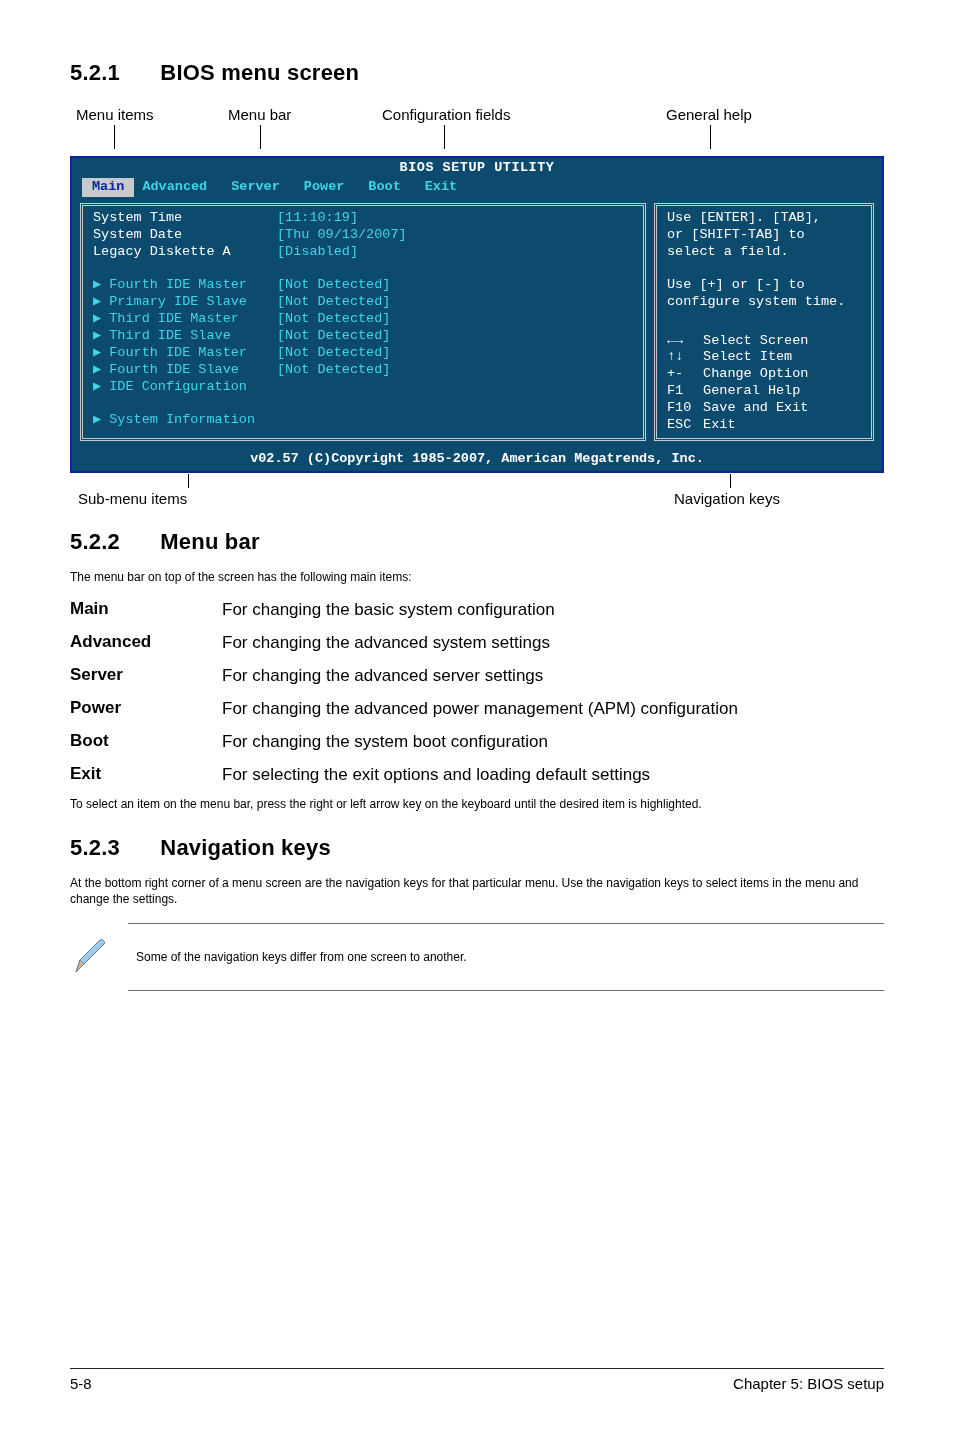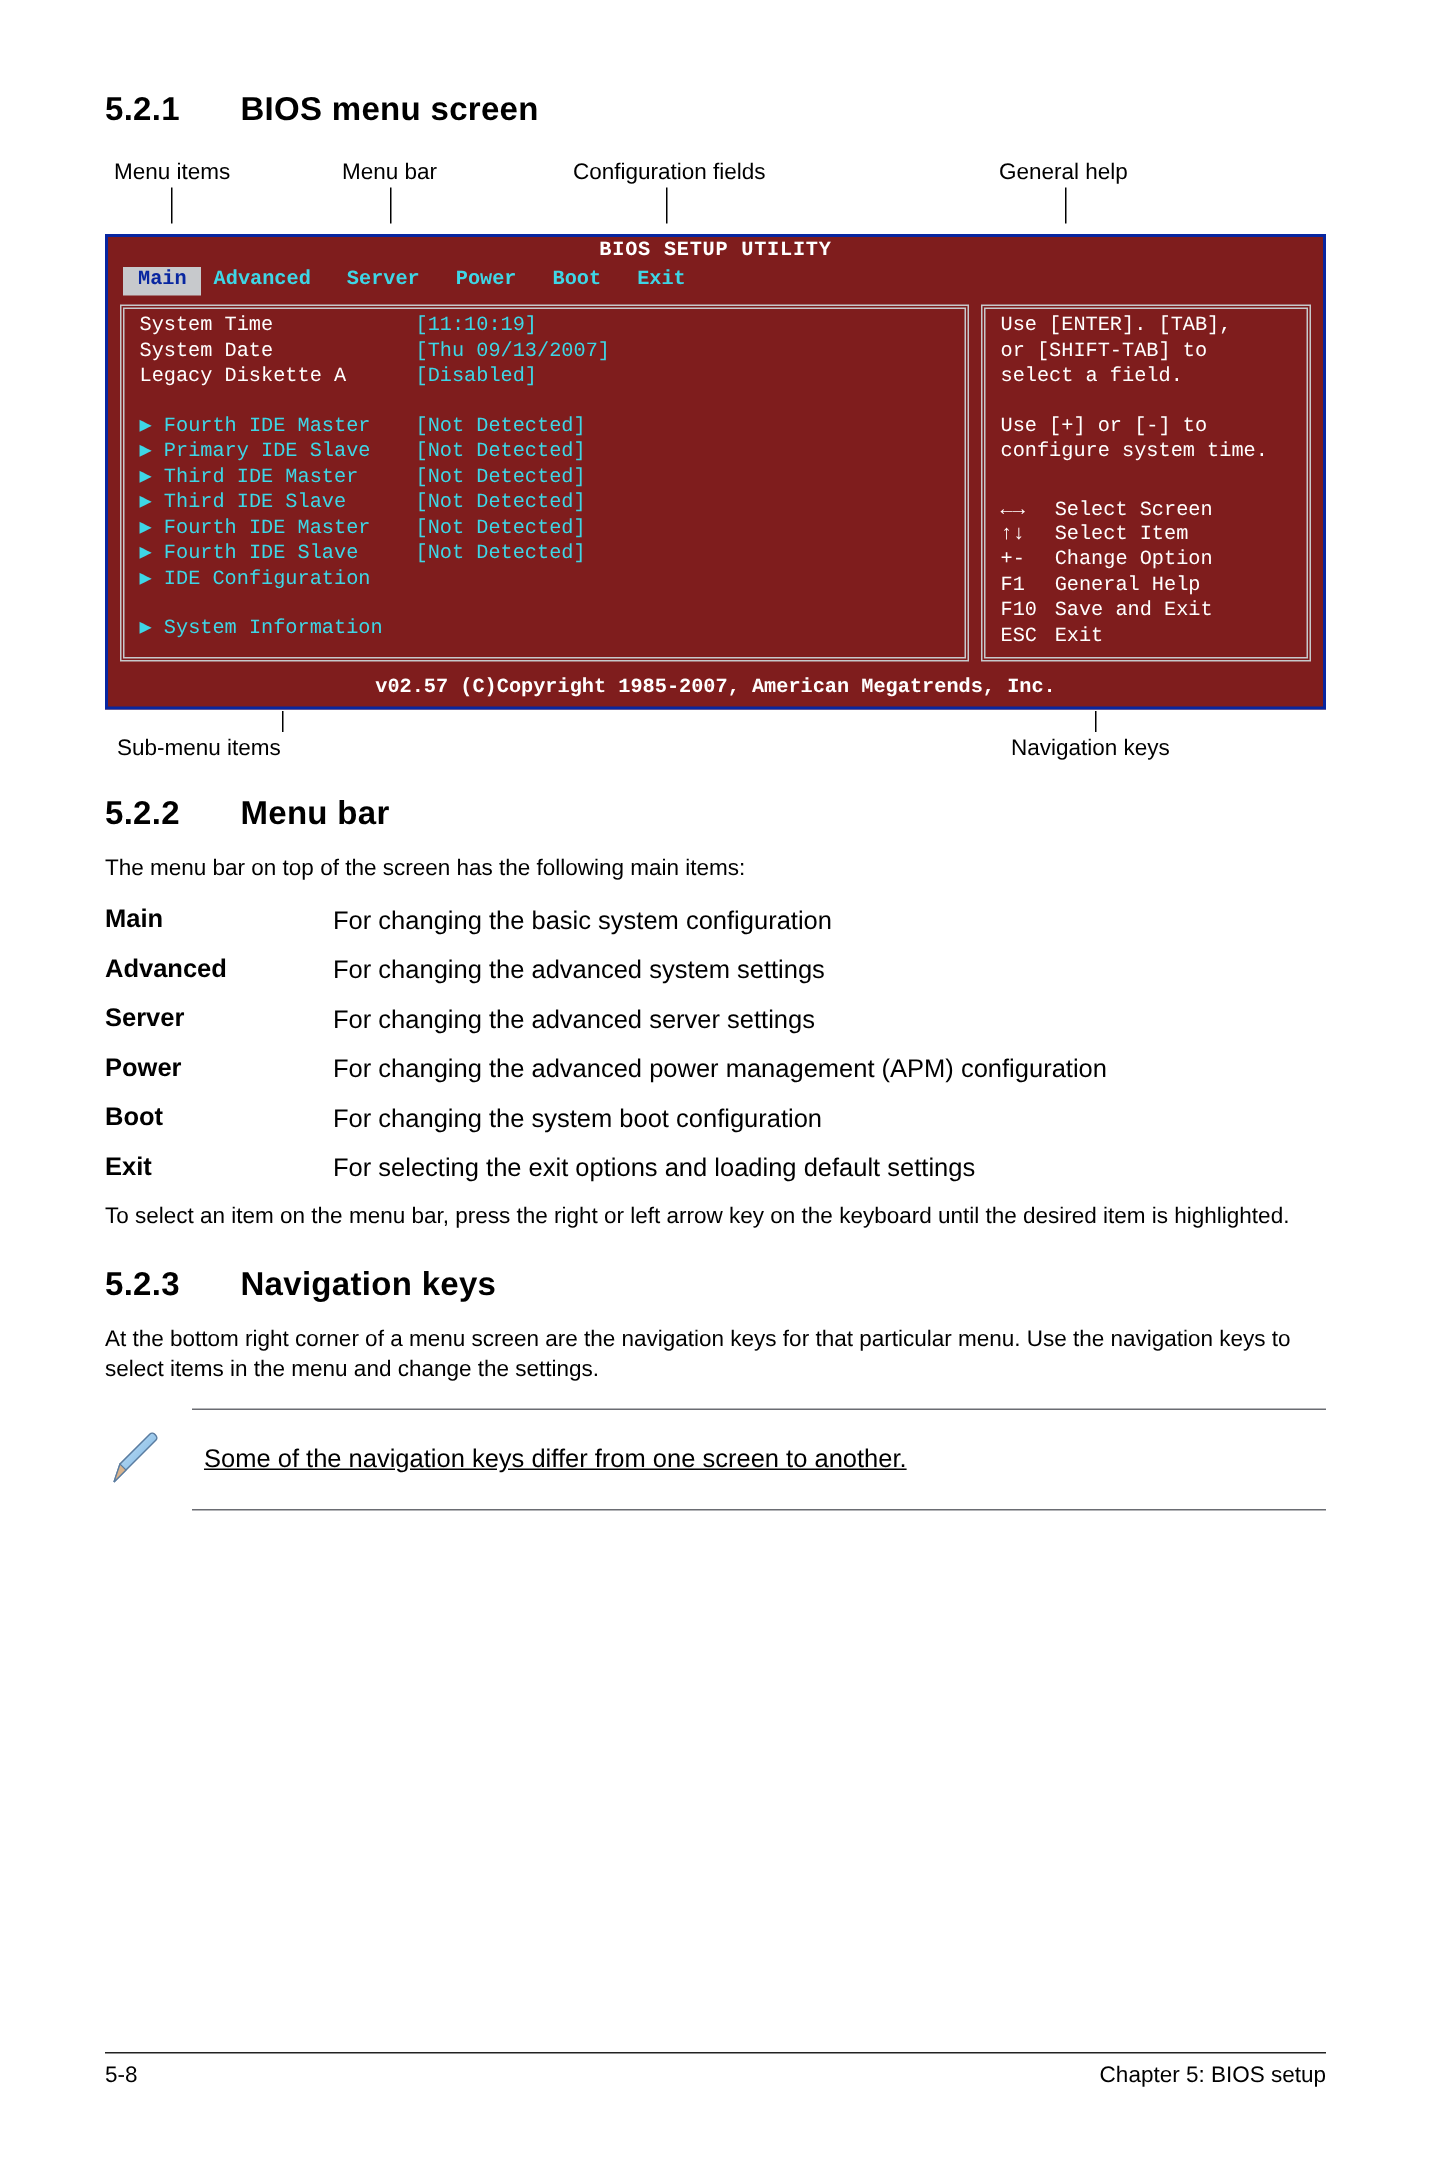--- a/index.html
+++ b/index.html
@@ -25,21 +25,21 @@
   .topcallouts {
     font-size: 15px;
     position: relative;
     height: 50px;
   }
   .topcallouts .lbl { position: absolute; top: 0; white-space: nowrap; }
   .topcallouts .tick { position:absolute; top:19px; width:1px; height:24px; background:#000; }
 
   .bios {
     font-family: "Courier New", monospace;
-    background: #7f1d1d;
+    background: #0c4a6e;
     color: #fff;
     width: 100%;
     border: 2px solid #0826a0;
     font-size: 13.5px;
     line-height: 1.25;
   }
   .bios-title {
     text-align: center;
     font-weight: bold;
     padding: 2px 0 1px 0;
@@ -90,21 +90,21 @@
 
   .botcallouts {
     position: relative;
     height: 34px;
     font-size: 15px;
     margin-bottom: 4px;
   }
   .botcallouts .lbl { position: absolute; bottom: 0; white-space: nowrap; }
   .botcallouts .tick { position:absolute; bottom:19px; width:1px; height:14px; background:#000; }
 
-  .body-text { font-size: 15px; margin: 0 0 14px 0; line-height:1.35; }
+  .body-text { font-size: 12px; margin: 0 0 14px 0; line-height:1.35; }
 
   .menulist { font-size:17px; }
   .menulist .row { display:flex; margin-bottom: 10px; }
   .menulist .k { width: 152px; font-weight:bold; }
   .menulist .v { flex:1; line-height:1.35; }
 
   .note-wrap {
     margin-top: 16px;
     border-top: 1px solid #6a6c72;
     border-bottom: 1px solid #6a6c72;
@@ -112,21 +112,21 @@
     display:flex;
     align-items:center;
     gap: 24px;
     margin-left: 58px;
   }
   .note-icon {
     width: 42px; height: 42px; flex: 0 0 42px;
     position:relative;
     margin-left:-58px;
   }
-  .note-text { font-size:17px;text-decoration:underline; }
+  .note-text { font-size:12px; }
 
   .page-footer {
     position:absolute;
     bottom: 46px;
     left: 70px; right: 70px;
     border-top: 1px solid #222;
     padding-top: 6px;
     font-size: 15px;
     display:flex;
     justify-content: space-between;

